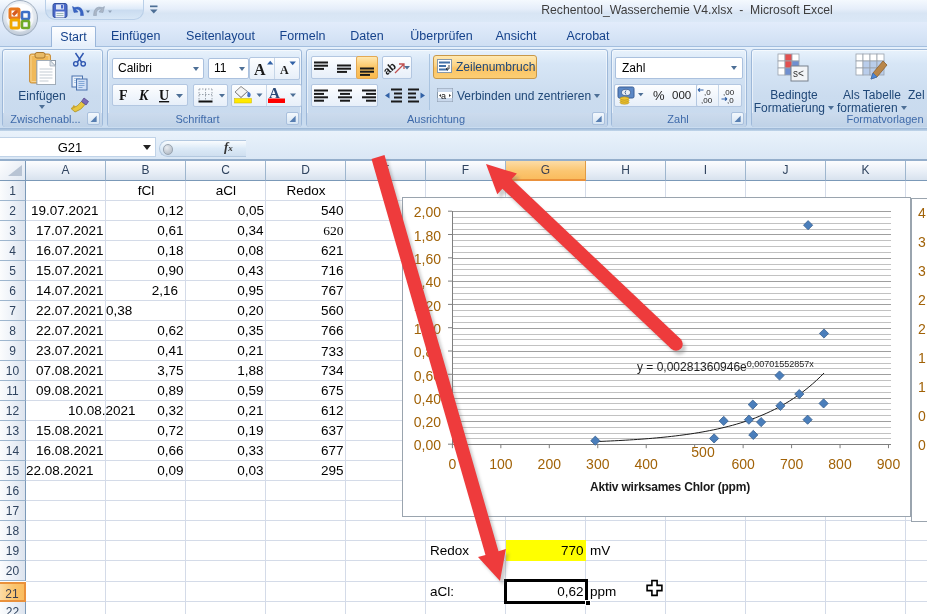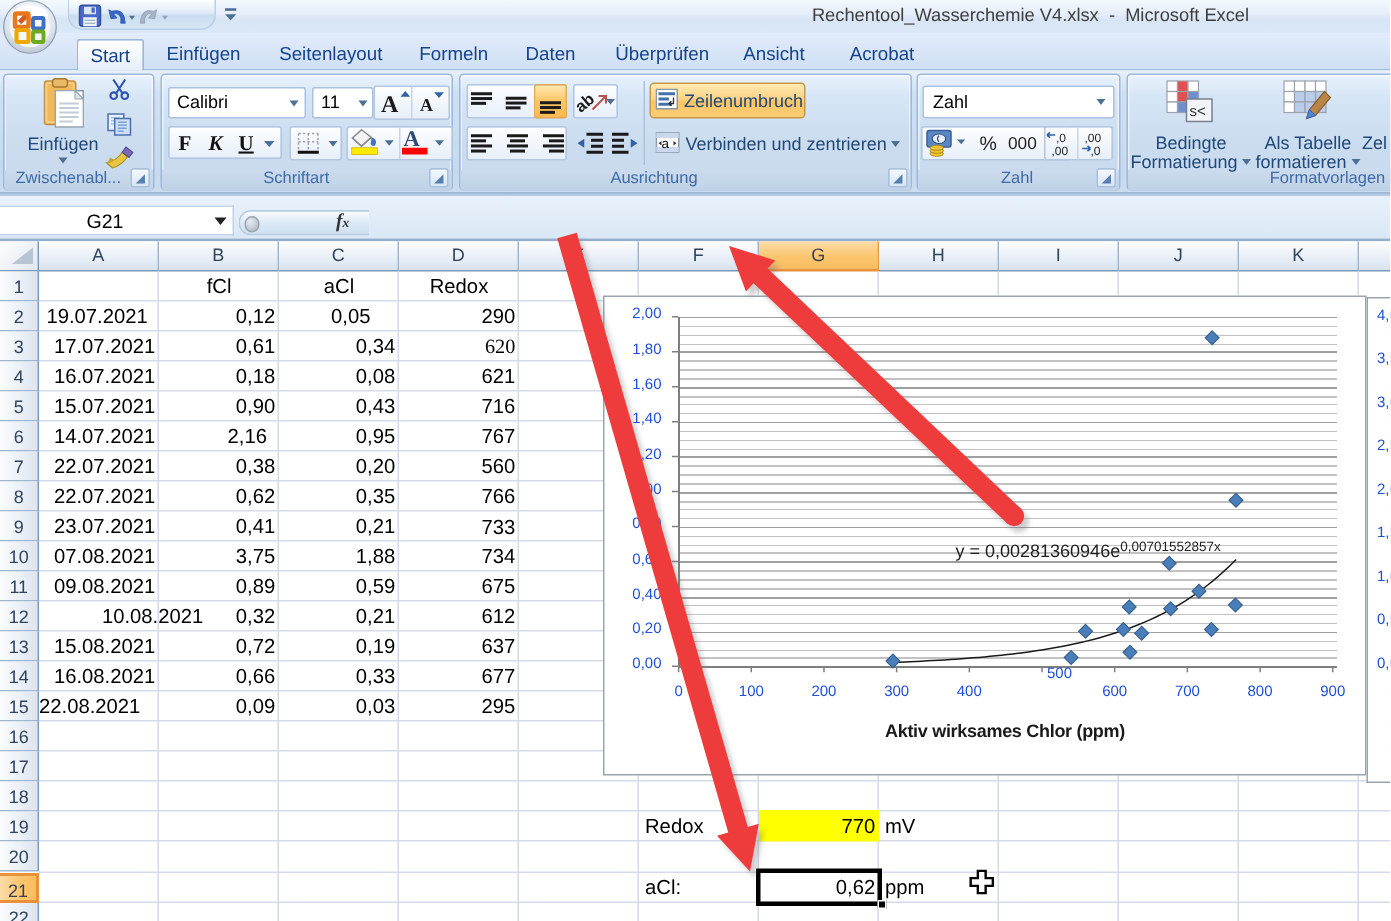--- a/index.html
+++ b/index.html
@@ -35,21 +35,21 @@
 .colhdr{top:0;height:20px;background:linear-gradient(#fdfdfe,#e9eff7 55%,#d8e2ee);border-right:1px solid #9eb6ce;border-bottom:1px solid #7b99b8;font-size:12px;color:#30445f;text-align:center;line-height:19px}
 .colhdrsel{background:linear-gradient(#fcdca6,#fbc671 55%,#fabc5e);border-right:1px solid #e09b43;border-bottom:2px solid #ea913b;color:#3a3f52;line-height:18px}
 .rowhdr{left:0;width:26px;background:linear-gradient(90deg,#fbfcfd,#ebf0f7 55%,#dde4ee);border-right:1px solid #7b99b8;border-bottom:1px solid #9eb6ce;font-size:12px;color:#30445f;text-align:center}
 .rowhdrsel{background:linear-gradient(90deg,#fcdca6,#fbc671 55%,#fabc5e);border:2px solid #ea913b;border-left:none;color:#3a3f52}
 .vline{width:1px;background:#d4dbe8;top:20px}
 .hline{height:1px;background:#d4dbe8;left:26px}
 .cell{font-size:13.5px;color:#000;height:20px;line-height:20px;white-space:nowrap}
 
 #chart1{left:402px;top:197px;width:509px;height:320px;background:#fff;border:1px solid #9aa4ae;z-index:5}
 #chart2{left:911px;top:197px;width:16px;height:324px;background:#fff;border:1px solid #9aa4ae;border-right:none;z-index:5}
-.cl{font-size:10px;color:#1d4ed8;white-space:nowrap}
+.cl{font-size:14px;color:#a16207;white-space:nowrap}
 #overlay{left:0;top:0;width:927px;height:614px;z-index:50;pointer-events:none}
 </style></head><body>
 <div id="page">
 <div id="titlebar" class="ab"></div>
 <div id="qat" class="ab"></div>
 <div id="titletext" class="ab">Rechentool_Wasserchemie V4.xlsx&nbsp; - &nbsp;Microsoft Excel</div>
 <svg class="ab" style="left:50px;top:2px" width="110" height="18" viewBox="0 0 110 18">
 <g>
  <rect x="3" y="1.5" width="14" height="14" rx="2" fill="#4a68c8" stroke="#32509e" stroke-width="1"></rect>
  <rect x="6" y="2.5" width="8" height="5" rx="0.5" fill="#dfe6f5"></rect>
@@ -404,40 +404,40 @@
 <div class="ab hline" style="top:359.35px;width:901px"></div>
 <div class="ab hline" style="top:379.40000000000003px;width:901px"></div>
 <div class="ab hline" style="top:399.45000000000005px;width:901px"></div>
 <div class="ab hline" style="top:419.5px;width:901px"></div>
 <div class="ab hline" style="top:439.55px;width:901px"></div>
 <div class="ab cell" style="left:106px;top:19.5px;width:80px;text-align:center;;">fCl</div>
 <div class="ab cell" style="left:186px;top:19.5px;width:80px;text-align:center;;">aCl</div>
 <div class="ab cell" style="left:266px;top:19.5px;width:80px;text-align:center;;">Redox</div>
 <div class="ab cell" style="left:26px;top:39.55px;width:80px;text-align:center;padding-right:2.5px;">19.07.2021</div>
 <div class="ab cell" style="left:106px;top:39.55px;width:80px;text-align:right;padding-right:2.5px;">0,12</div>
-<div class="ab cell" style="left:186px;top:39.55px;width:80px;text-align:right;padding-right:19px;">0,05</div>
-<div class="ab cell" style="left:266px;top:39.55px;width:80px;text-align:right;padding-right:2.5px;">290</div>
+<div class="ab cell" style="left:186px;top:39.55px;width:80px;text-align:right;padding-right:2px;">0,05</div>
+<div class="ab cell" style="left:266px;top:39.55px;width:80px;text-align:right;padding-right:2.5px;">540</div>
 <div class="ab cell" style="left:26px;top:59.6px;width:80px;text-align:right;padding-right:2.5px;">17.07.2021</div>
 <div class="ab cell" style="left:106px;top:59.6px;width:80px;text-align:right;padding-right:2.5px;">0,61</div>
 <div class="ab cell" style="left:186px;top:59.6px;width:80px;text-align:right;padding-right:2.5px;">0,34</div>
 <div class="ab cell" style="left:266px;top:59.6px;width:80px;text-align:right;padding-right:2.5px;font-family:Liberation Serif, serif;">620</div>
 <div class="ab cell" style="left:26px;top:79.65px;width:80px;text-align:right;padding-right:2.5px;">16.07.2021</div>
 <div class="ab cell" style="left:106px;top:79.65px;width:80px;text-align:right;padding-right:2.5px;">0,18</div>
 <div class="ab cell" style="left:186px;top:79.65px;width:80px;text-align:right;padding-right:2.5px;">0,08</div>
 <div class="ab cell" style="left:266px;top:79.65px;width:80px;text-align:right;padding-right:2.5px;">621</div>
 <div class="ab cell" style="left:26px;top:99.7px;width:80px;text-align:right;padding-right:2.5px;">15.07.2021</div>
 <div class="ab cell" style="left:106px;top:99.7px;width:80px;text-align:right;padding-right:2.5px;">0,90</div>
 <div class="ab cell" style="left:186px;top:99.7px;width:80px;text-align:right;padding-right:2.5px;">0,43</div>
 <div class="ab cell" style="left:266px;top:99.7px;width:80px;text-align:right;padding-right:2.5px;">716</div>
 <div class="ab cell" style="left:26px;top:119.75px;width:80px;text-align:right;padding-right:2.5px;">14.07.2021</div>
 <div class="ab cell" style="left:106px;top:119.75px;width:80px;text-align:right;padding-right:8px;">2,16</div>
 <div class="ab cell" style="left:186px;top:119.75px;width:80px;text-align:right;padding-right:2.5px;">0,95</div>
 <div class="ab cell" style="left:266px;top:119.75px;width:80px;text-align:right;padding-right:2.5px;">767</div>
 <div class="ab cell" style="left:26px;top:139.8px;width:80px;text-align:right;padding-right:2.5px;">22.07.2021</div>
-<div class="ab cell" style="left:106px;top:139.8px;width:80px;text-align:right;padding-right:2.5px;">0,38</div>
+<div class="ab cell" style="left:106px;top:139.8px;width:80px;padding-right:2.5px;">0,38</div>
 <div class="ab cell" style="left:186px;top:139.8px;width:80px;text-align:right;padding-right:2.5px;">0,20</div>
 <div class="ab cell" style="left:266px;top:139.8px;width:80px;text-align:right;padding-right:2.5px;">560</div>
 <div class="ab cell" style="left:26px;top:159.85px;width:80px;text-align:right;padding-right:2.5px;">22.07.2021</div>
 <div class="ab cell" style="left:106px;top:159.85px;width:80px;text-align:right;padding-right:2.5px;">0,62</div>
 <div class="ab cell" style="left:186px;top:159.85px;width:80px;text-align:right;padding-right:2.5px;">0,35</div>
 <div class="ab cell" style="left:266px;top:159.85px;width:80px;text-align:right;padding-right:2.5px;">766</div>
 <div class="ab cell" style="left:26px;top:179.9px;width:80px;text-align:right;padding-right:2.5px;">23.07.2021</div>
 <div class="ab cell" style="left:106px;top:179.9px;width:80px;text-align:right;padding-right:2.5px;">0,41</div>
 <div class="ab cell" style="left:186px;top:179.9px;width:80px;text-align:right;padding-right:2.5px;">0,21</div>
 <div class="ab cell" style="left:266px;top:181px;width:80px;text-align:right;padding-right:2.5px;">733</div>

